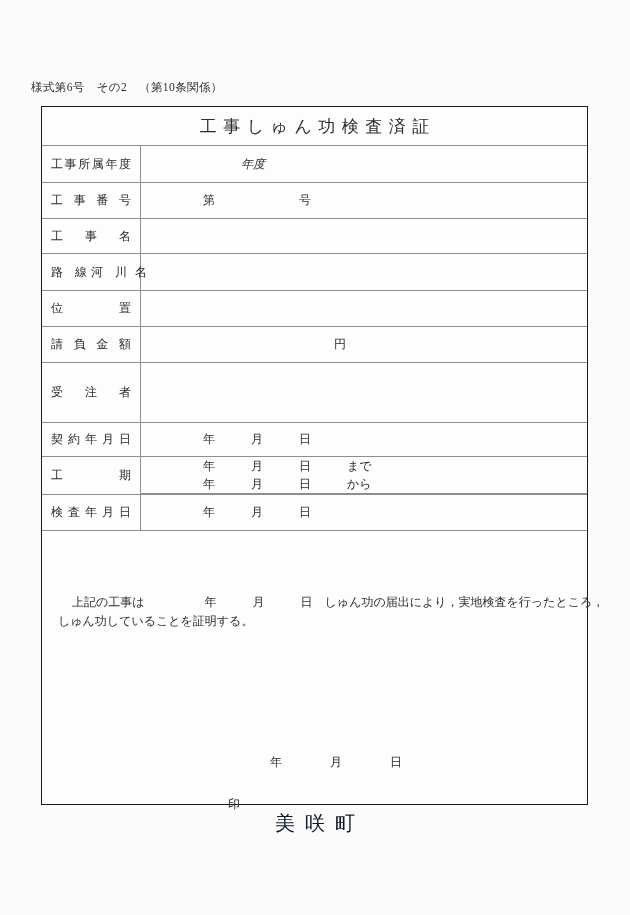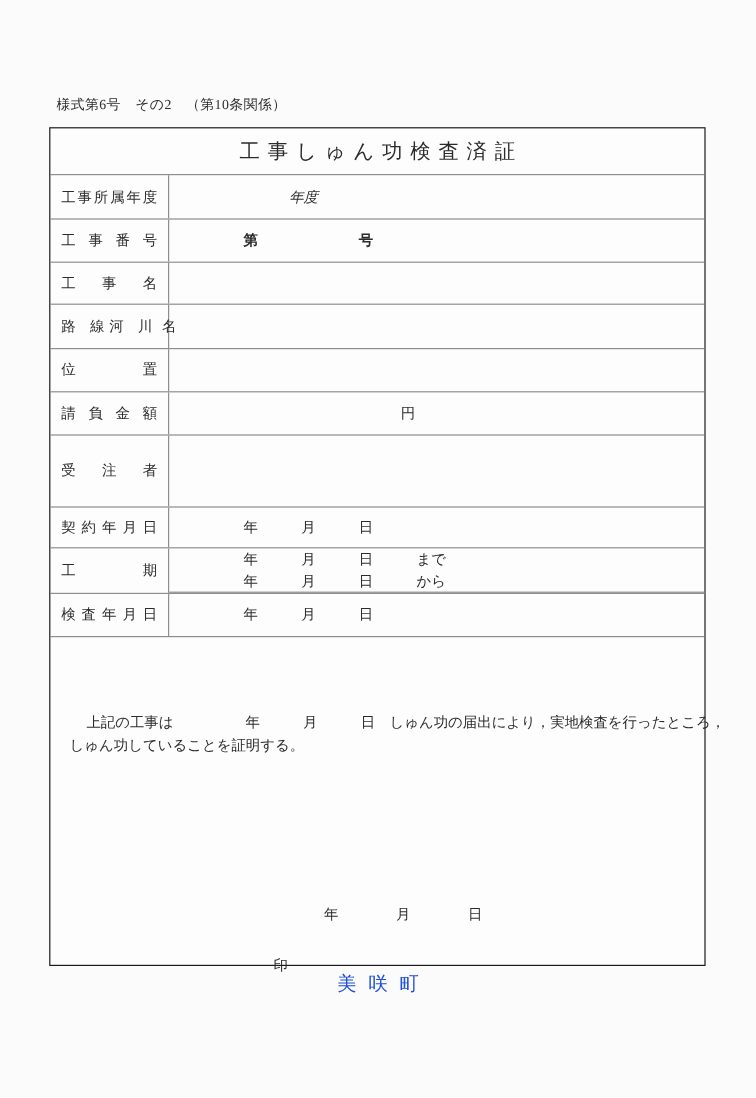--- a/index.html
+++ b/index.html
@@ -13,21 +13,21 @@
     height: 915px;
     position: relative;
     font-family: "Liberation Serif", "DejaVu Serif", serif;
     color: #333333;
     overflow: hidden;
   }
 
   
   .form-no {
     position: absolute;
-    left: 47px;
+    left: 31px;
     top: 80px;
     font-size: 11.5px;
     letter-spacing: 0.4px;
     color: #2b2b2b;
     white-space: pre;
   }
 
   
   .cert-frame {
     position: absolute;
@@ -131,21 +131,20 @@
   }
   .fy-val {
     display: inline-block;
     padding-left: 90px;
     font-style: italic;
   }
   .no-val {
     display: inline-block;
     white-space: pre;
     padding-left: 52px;
-    font-weight: bold;
   }
 
   
   .period-values {
     flex: 1 1 auto;
     display: flex;
     flex-direction: column;
   }
   .period-sub {
     height: 19px;
@@ -185,24 +184,24 @@
   .inspector-name { flex: 1 1 auto; }
   .seal-mark { flex: 0 0 auto; }
 
   
   .municipality {
     position: absolute;
     left: 0;
     top: 810px;
     width: 630px;
     text-align: center;
-    font-size: 16px;
+    font-size: 20px;
     letter-spacing: 10px;
     text-indent: 10px;
-    color: #1d4ed8;
+    color: #0f172a;
     white-space: pre;
   }
 </style>
 </head>
 <body>
 
 <div class="form-no">様式第6号　その2　（第10条関係）</div>
 
 <div class="cert-frame">
 

